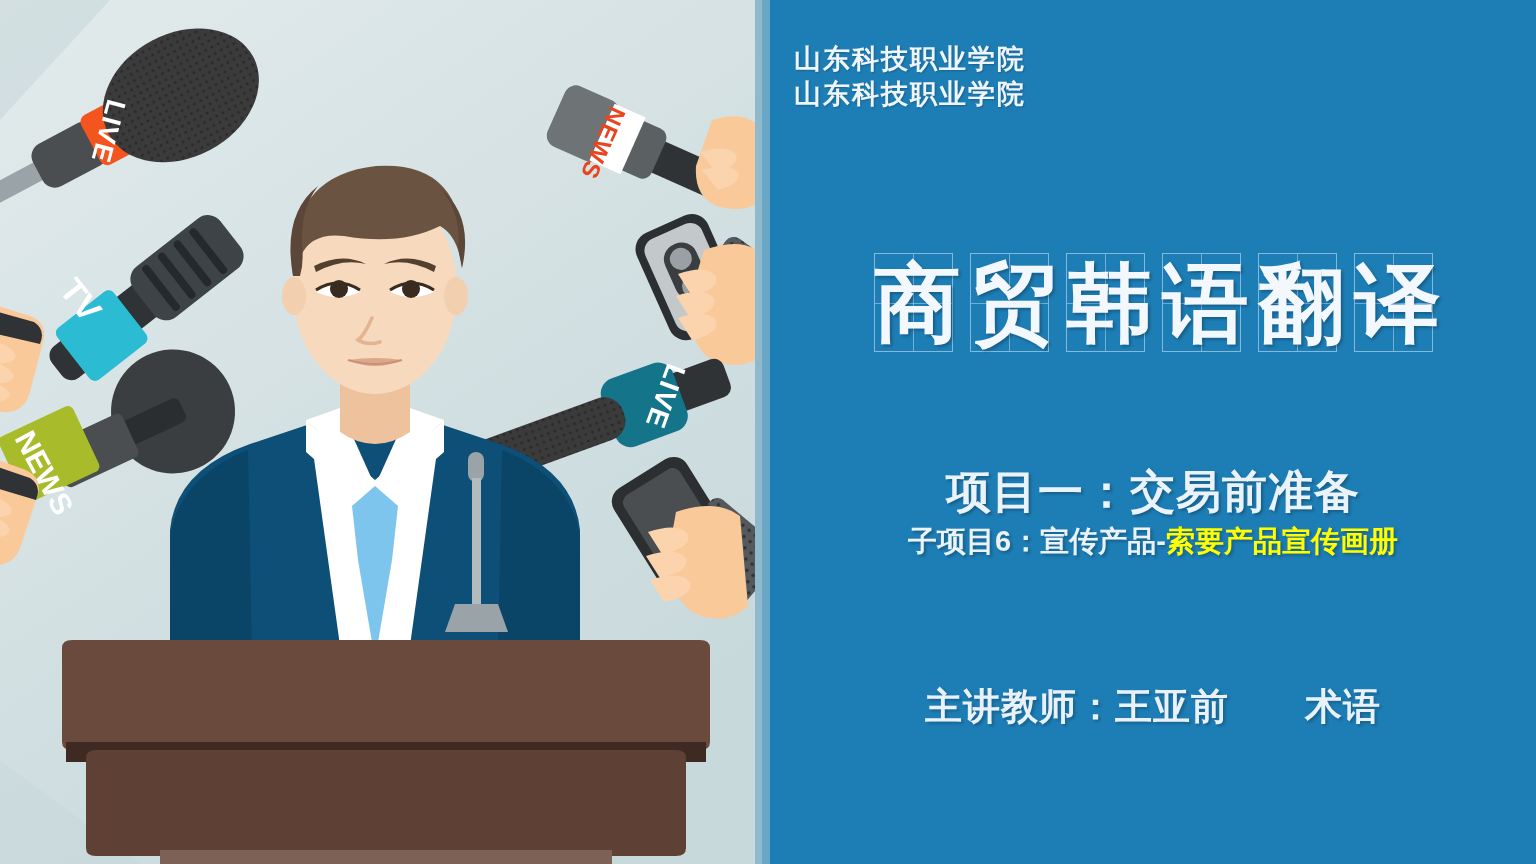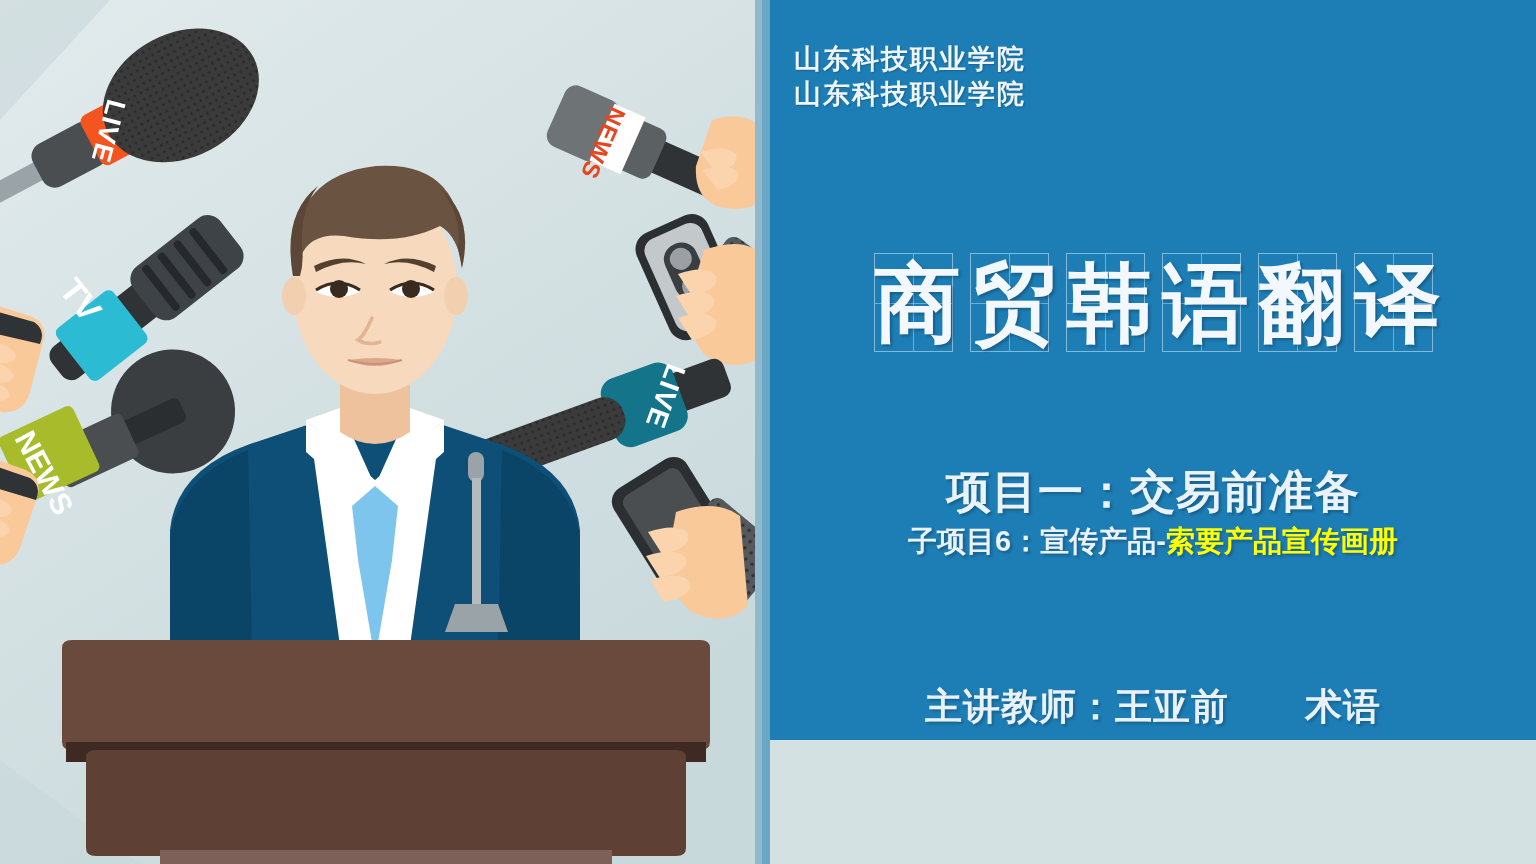--- a/index.html
+++ b/index.html
@@ -35,21 +35,21 @@
   #divider-stripe-b {
     position: absolute; left: 762px; top: 0;
     width: 8px; height: 864px;
     background: #6aa7c6;
   }
 
   
   #blue-panel {
     position: absolute;
     left: 770px; top: 0;
-    width: 766px; height: 740px;
+    width: 766px; height: 864px;
     background: #1d7db5;
   }
 
   
   #school-block {
     position: absolute;
     left: 24px; top: 42px;
     line-height: 1.28;
   }
   .school-line {

